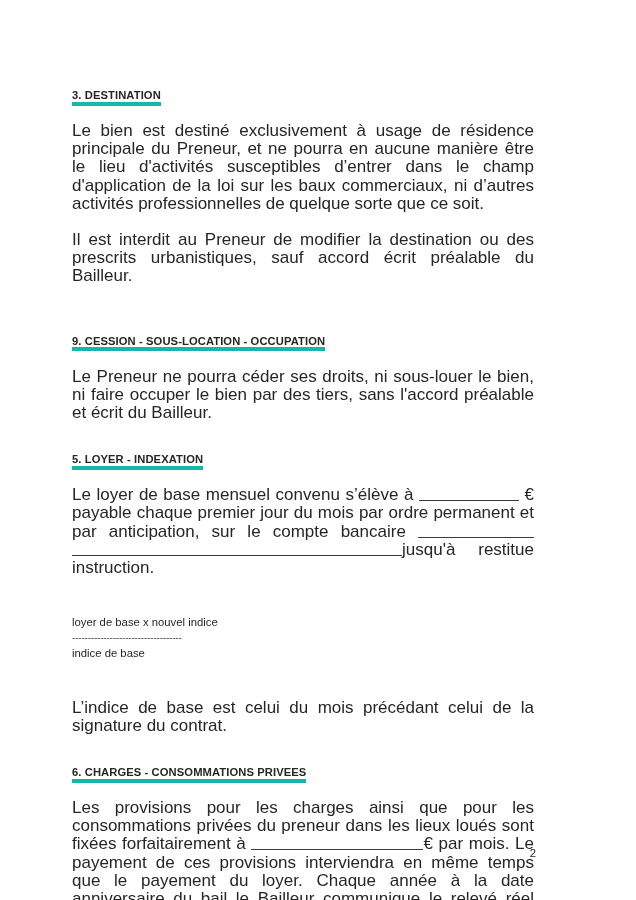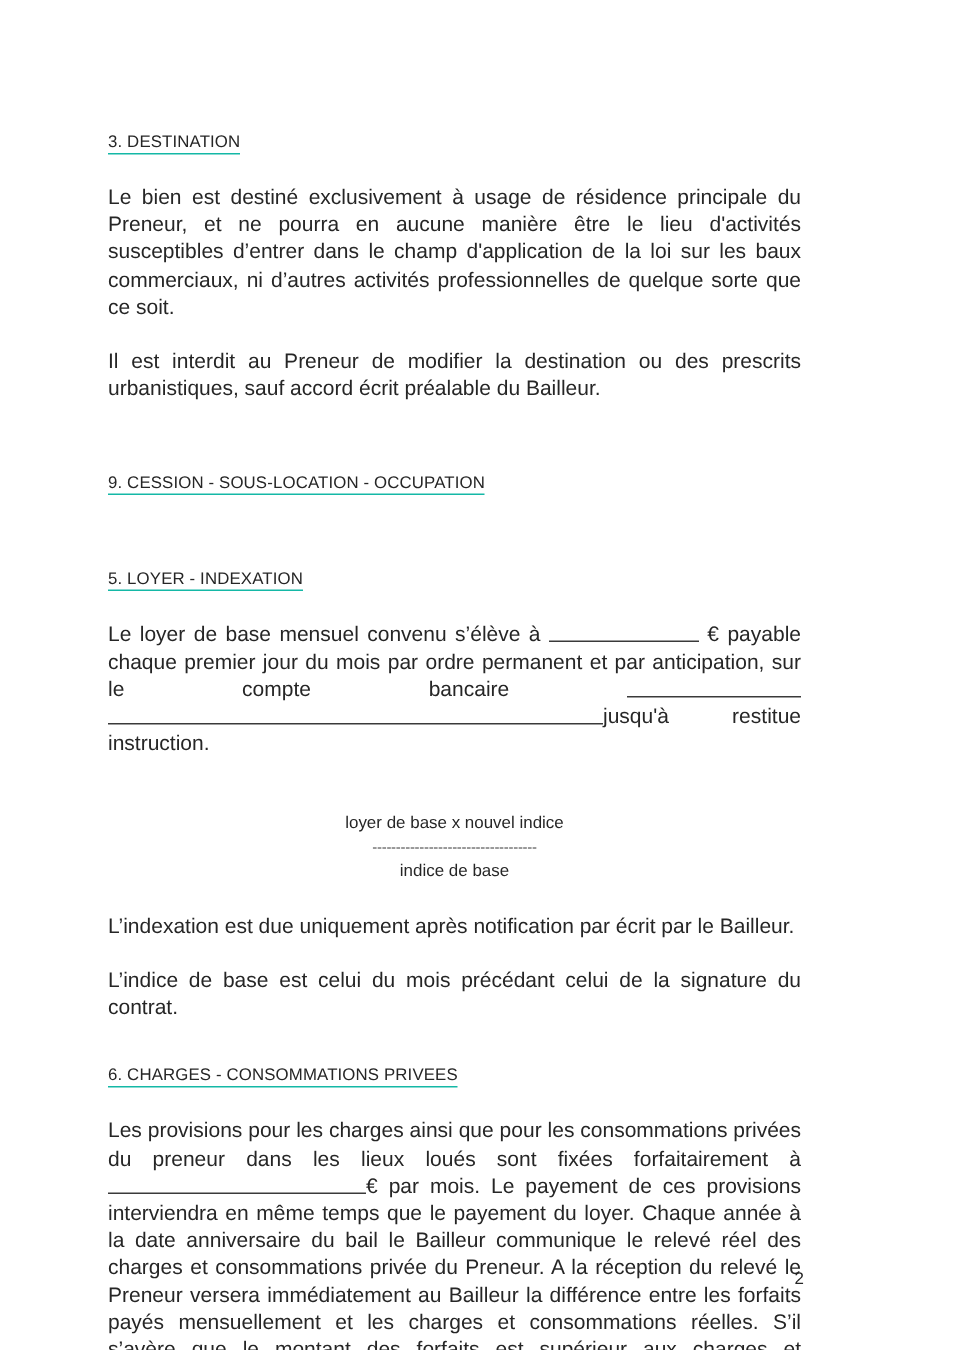--- a/index.html
+++ b/index.html
@@ -33,26 +33,27 @@
   }
   .heading {
     font-size: 11.2px;
     line-height: 15px;
     letter-spacing: 0.1px;
     margin: 0;
     padding: 0;
     text-align: left;
   }
   .heading span.h-text {
-    border-bottom: 1px solid #14b8a6;
+    border-bottom: 4px solid #14b8a6;
     padding-bottom: 0.5px;
     display: inline;
+    font-weight: bold;
   }
   .para {
-    font-size: 14px;
+    font-size: 17px;
     line-height: 18.2px;
     text-align: justify;
     text-justify: inter-word;
     margin: 0;
     padding: 0;
     hyphens: none;
   }
   .gap-after-heading { height: 19px; }
   .gap-para { height: 18px; }
   .gap-section { height: 30px; }
@@ -63,21 +64,21 @@
     vertical-align: baseline;
     height: 11px;
     margin-bottom: -1px;
   }
   .blank-a { width: 100px; }
   .blank-b { width: 116px; }
   .blank-c { width: 330px; }
   .blank-d { width: 172px; }
 
   .formula {
-    text-align: center;
+    text-align: left;
     font-size: 11.3px;
     line-height: 18.2px;
   }
   .formula-line {
     display: block;
     white-space: nowrap;
   }
   .formula-bar {
     display: block;
     font-size: 10px;
@@ -107,39 +108,39 @@
     <div class="gap-after-heading"></div>
     <p class="para">Le bien est destiné exclusivement à usage de résidence principale du Preneur, et ne pourra en aucune manière être le lieu d'activités susceptibles d’entrer dans le champ d'application de la loi sur les baux commerciaux, ni d’autres activités professionnelles de quelque sorte que ce soit.</p>
     <div class="gap-para"></div>
     <p class="para">Il est interdit au Preneur de modifier la destination ou des prescrits urbanistiques, sauf accord écrit préalable du Bailleur.</p>
     <div class="gap-para"></div>
 
     <div class="gap-section"></div>
 
     <div class="heading"><span class="h-text">9. CESSION - SOUS-LOCATION - OCCUPATION</span></div>
     <div class="gap-after-heading"></div>
+    <p class="para">Le Preneur ne pourra céder ses droits, ni sous-louer le bien, ni faire occuper le bien par des tiers, sans l'accord préalable et écrit du Bailleur.</p>
 
     <div class="gap-section"></div>
 
     <div class="heading"><span class="h-text">5. LOYER - INDEXATION</span></div>
     <div class="gap-after-heading"></div>
 
     <p class="para"><span>Le loyer de base mensuel convenu s’élève à </span><span class="blank blank-a"></span><span> € payable chaque premier jour du mois par ordre permanent et par anticipation, sur le compte bancaire </span><span class="blank blank-b"></span><span class="blank blank-c"></span><span>jusqu'à restitue instruction.</span></p>
 
     <div class="gap-para"></div>
 
     <div class="gap-para"></div>
     <div class="formula">
       <span class="formula-line">loyer de base x nouvel indice</span>
       <span class="formula-bar">-----------------------------------</span>
       <span class="formula-line">indice de base</span>
     </div>
 
     <div class="gap-para"></div>
-    <p class="para">L’indexation est due uniquement après notification par écrit par le Bailleur.</p>
     <div class="gap-para"></div>
     <p class="para">L’indice de base est celui du mois précédant celui de la signature du contrat.</p>
 
     <div class="gap-section"></div>
 
     <div class="heading"><span class="h-text">6. CHARGES - CONSOMMATIONS PRIVEES</span></div>
     <div class="gap-after-heading"></div>
 
     <p class="para"><span>Les provisions pour les charges ainsi que pour les consommations privées du preneur dans les lieux loués sont fixées forfaitairement à </span><span class="blank blank-d"></span><span>€ par mois. Le payement de ces provisions interviendra en même temps que le payement du loyer. Chaque année à la date anniversaire du bail le Bailleur communique le relevé réel des charges et consommations privée du Preneur. A la réception du relevé le Preneur versera immédiatement au Bailleur la différence entre les forfaits payés mensuellement et les charges et consommations réelles. S’il s’avère que le montant des forfaits est supérieur aux charges et consommations réelles, le Bailleur restitue immédiatement la différence au Preneur.</span></p>
 

